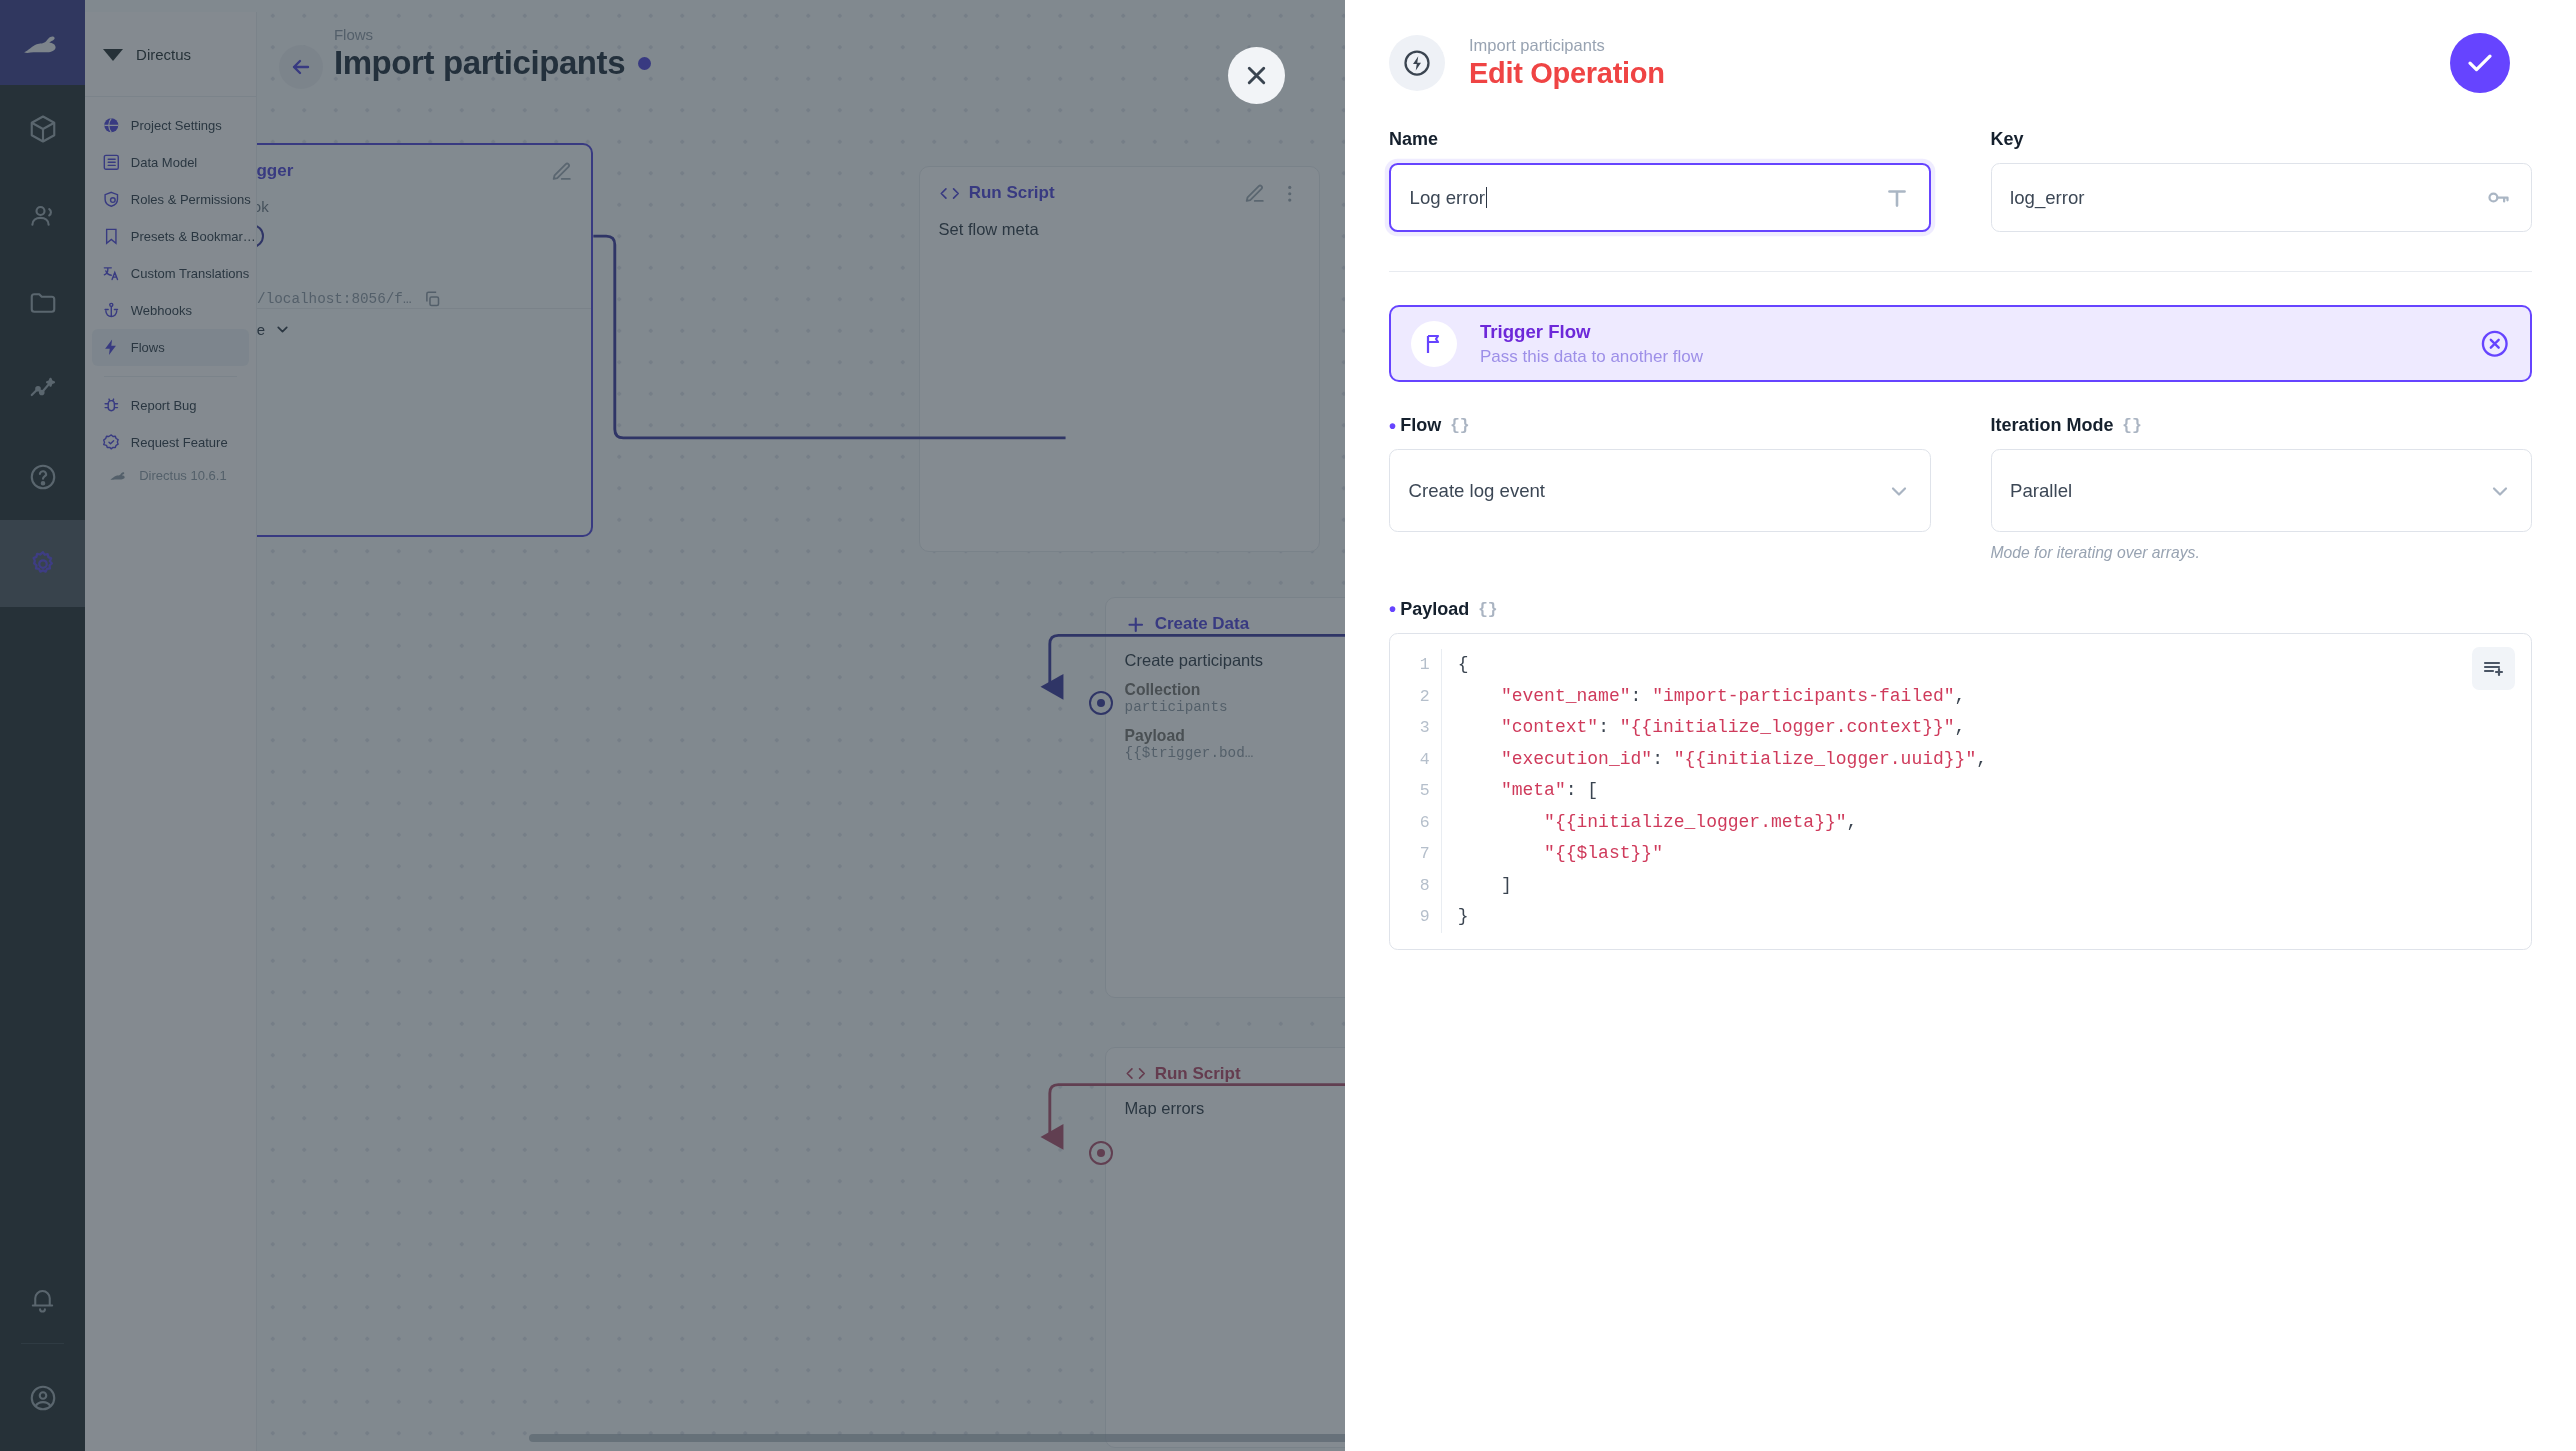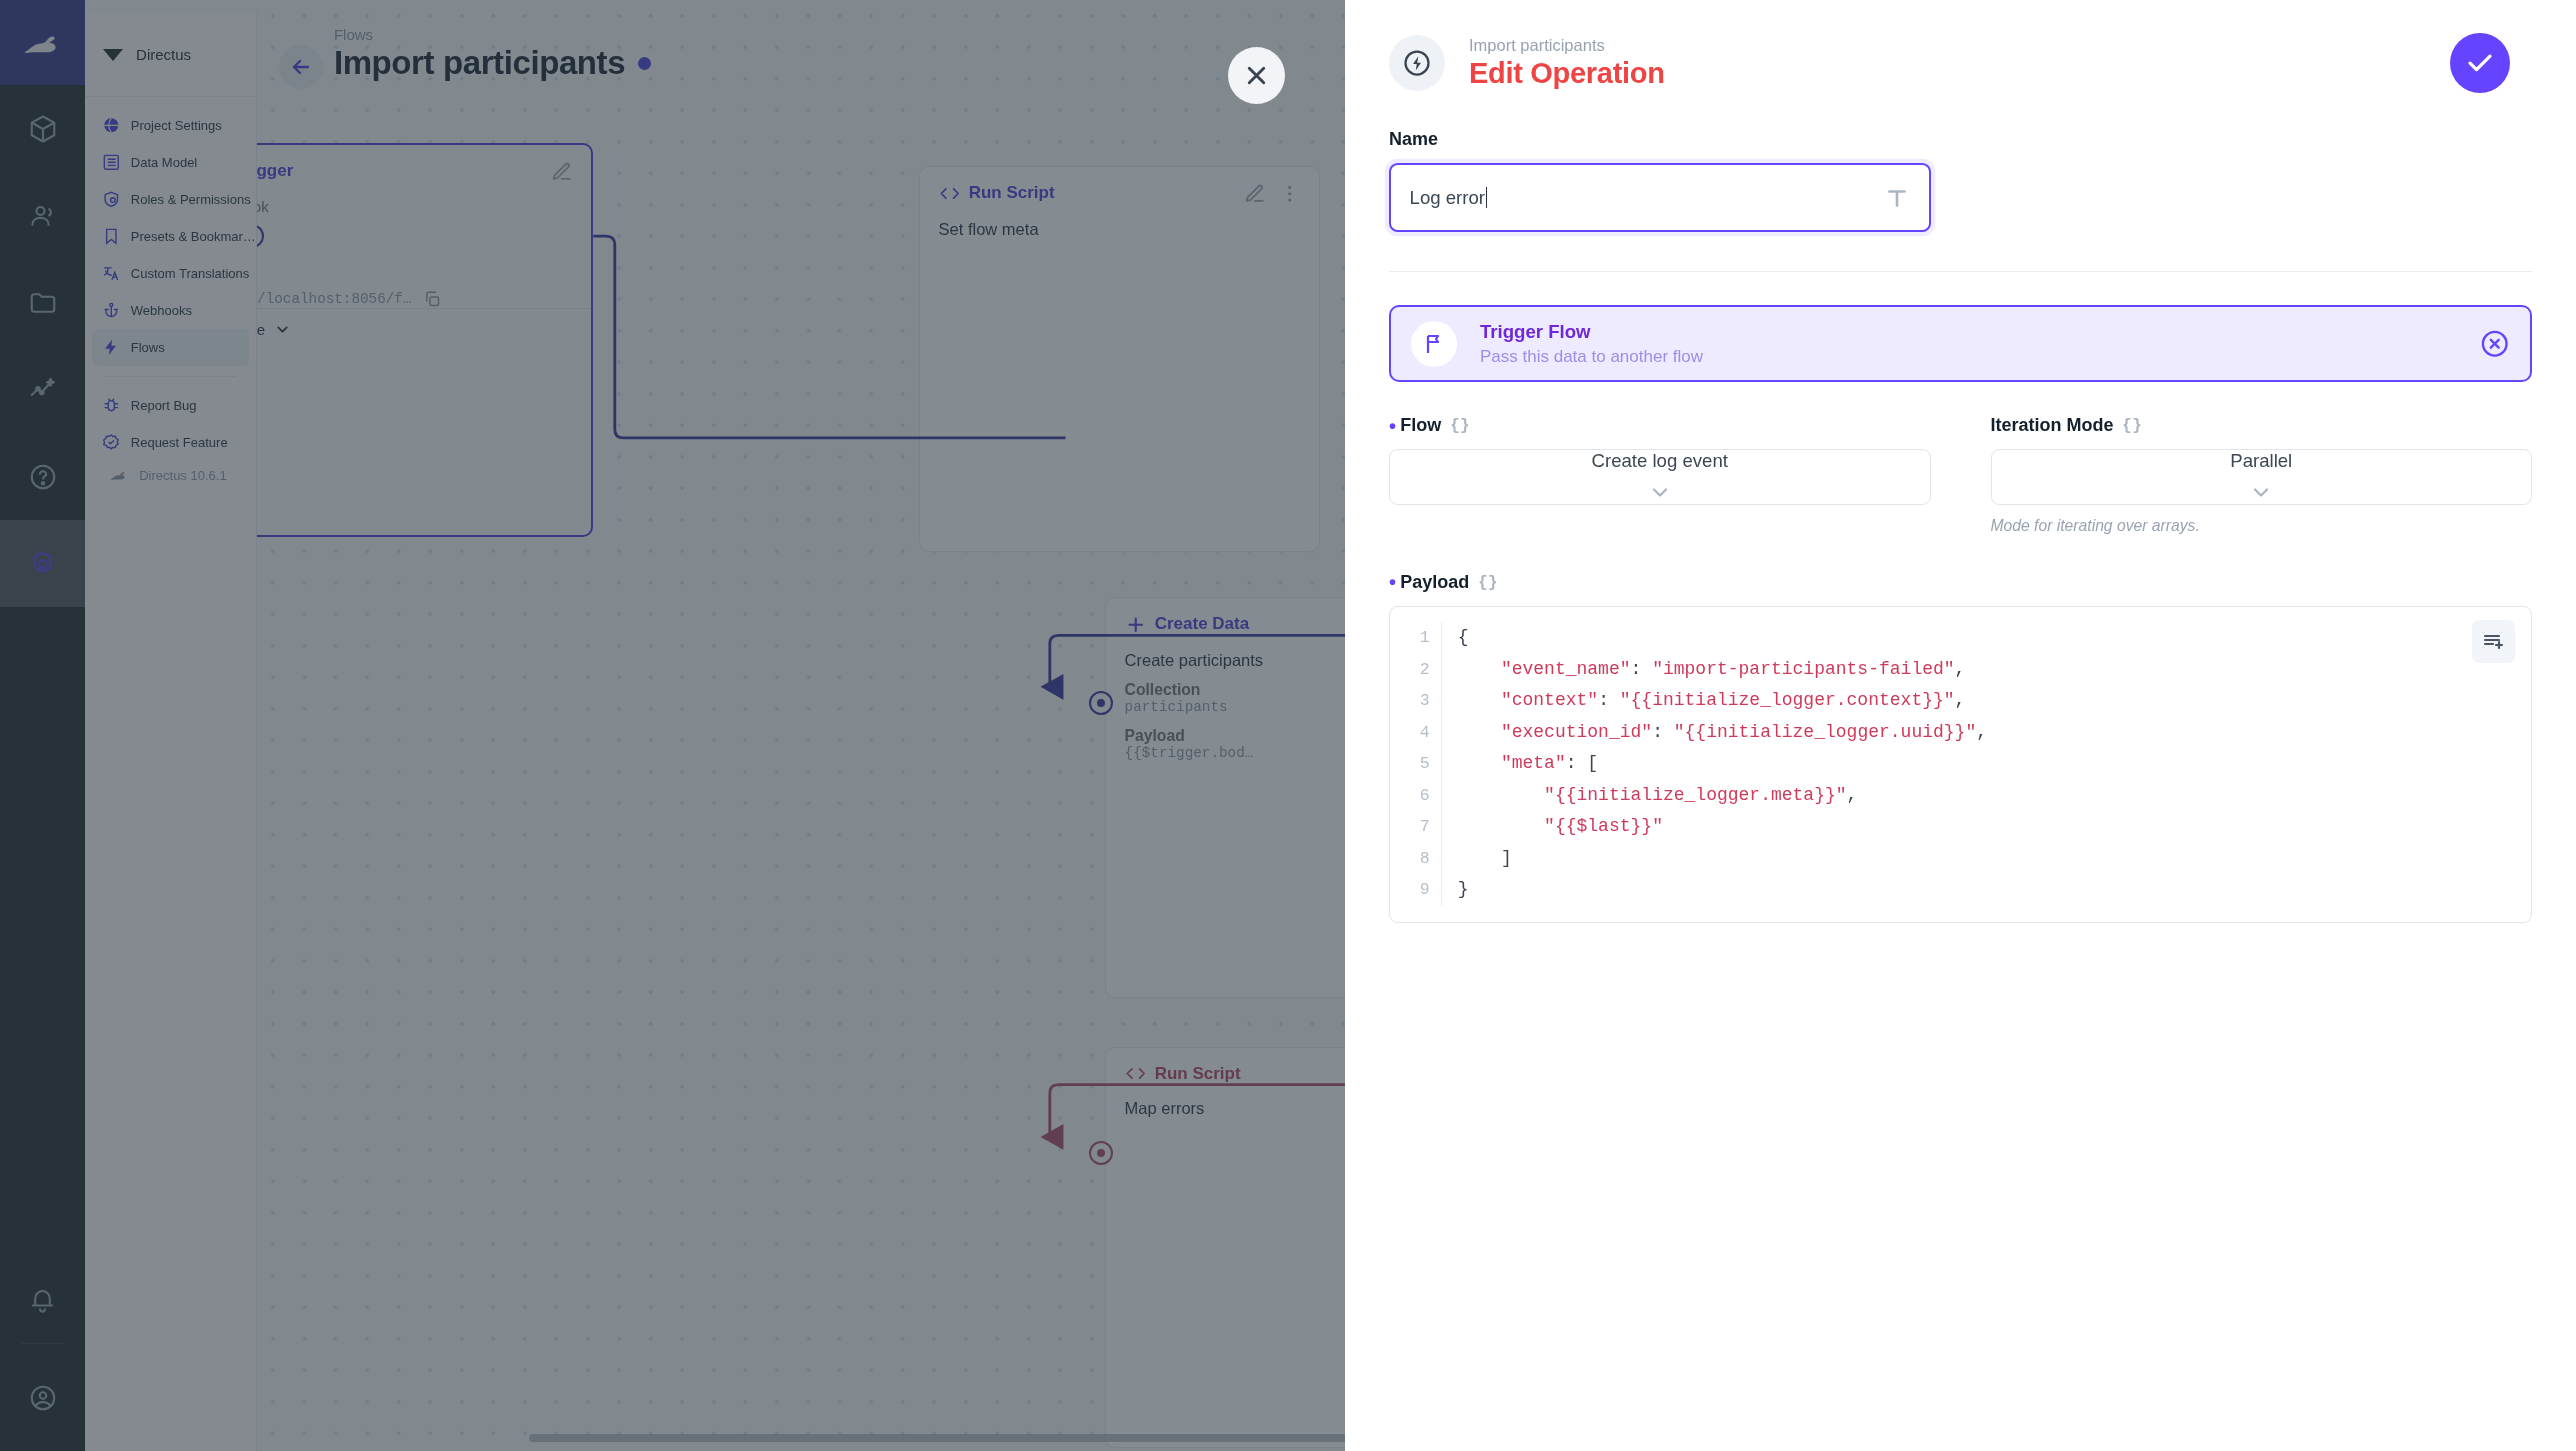--- a/index.html
+++ b/index.html
@@ -171,23 +171,23 @@
   }
   .op-card-icon {
     width: 46px; height: 46px; border-radius: 50%; background: #ffffff;
     display: flex; align-items: center; justify-content: center; color: #6644ff; flex: 0 0 46px;
   }
   .op-card-title { font-size: 18.6px; font-weight: 700; color: #6d28d9; }
   .op-card-sub { font-size: 17px; color: #9d8fe8; margin-top: 4.3px; }
   .op-card-x { margin-left: auto; color: #6644ff; display: flex; }
 
   .select-box {
-    height: 56px; border: 1.4px solid #dfe3ea; border-radius: 8.6px;
+    height: 83px; border: 1.4px solid #dfe3ea; border-radius: 8.6px;
     display: flex; align-items: center; padding: 0 18.6px;
-    font-size: 18.6px; color: #3c4755; background: #fff; flex-direction: column;
+    font-size: 18.6px; color: #3c4755; background: #fff;
   }
   .select-box .val { flex: 1; }
   .select-box .chev { color: #a9b4c2; display: flex; }
   .field-note { font-size: 15.7px; color: #98a3b2; font-style: italic; margin-top: 11.4px; }
 
   
   .code-wrap {
     position: relative; border: 1.4px solid #dfe3ea; border-radius: 8.6px;
     background: #fff; padding: 15.7px 0 15.7px 0; overflow: hidden;
   }
@@ -539,20 +539,32 @@
         <div>
           <div class="field-label">Name</div>
           <div class="input-box focused">
             <span class="val">
                 <span>Log error</span>
                 <span class="caret"></span>
               </span>
             <span class="suffix">
               <svg width="26" height="26" viewBox="0 0 24 24" fill="none" stroke="currentColor" stroke-width="2.4" stroke-linecap="round">
                   <path d="M5 6h14M12 6v13"></path>
+                </svg>
+            </span>
+          </div>
+        </div>
+        <div>
+          <div class="field-label">Key</div>
+          <div class="input-box">
+            <span class="val">log_error</span>
+            <span class="suffix">
+              <svg width="27" height="27" viewBox="0 0 24 24" fill="none" stroke="currentColor" stroke-width="2" stroke-linecap="round">
+                  <circle cx="7.5" cy="12" r="3.5"></circle>
+                  <path d="M11 12h9M17 12v3.5M20 12v2.5"></path>
                 </svg>
             </span>
           </div>
         </div>
       </div>
 
       <div class="divider"></div>
 
       <div class="op-card">
         <div class="op-card-icon">

